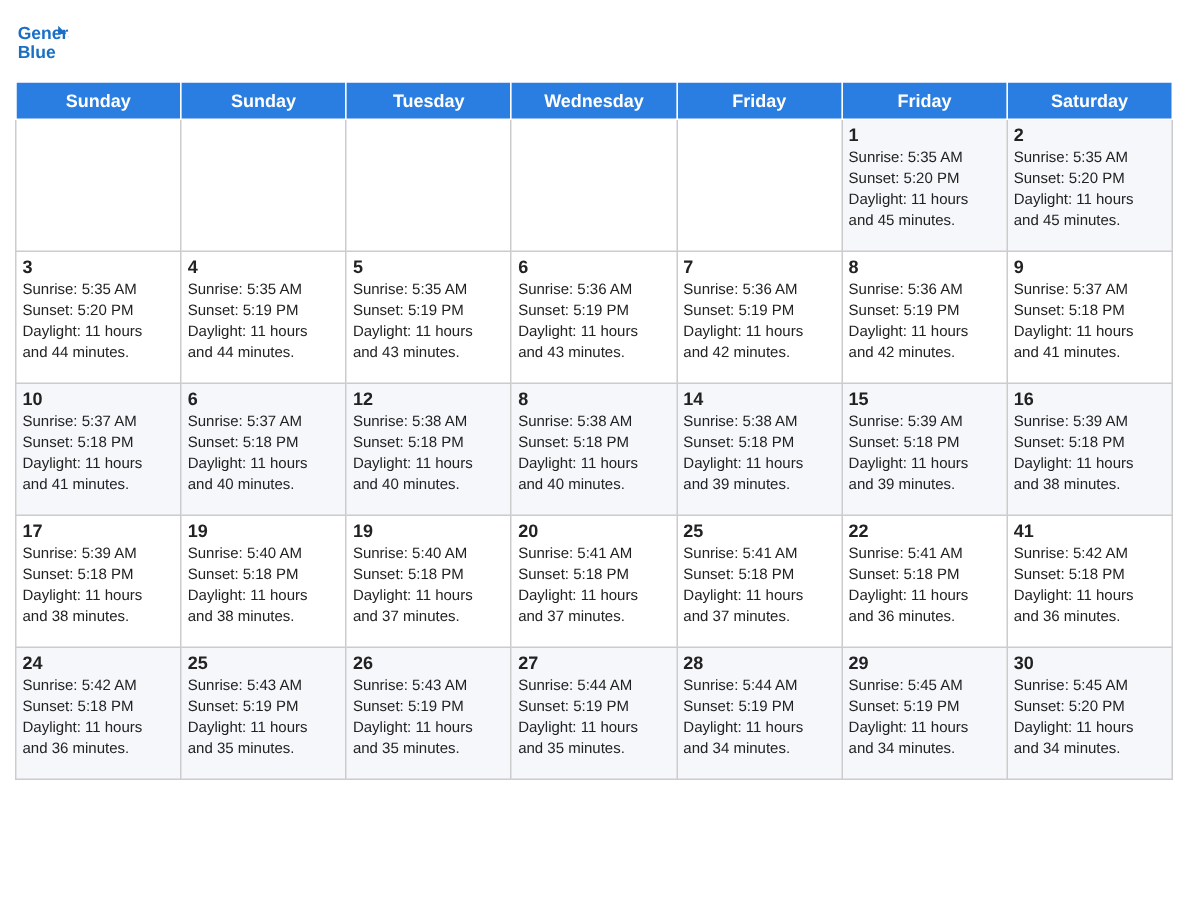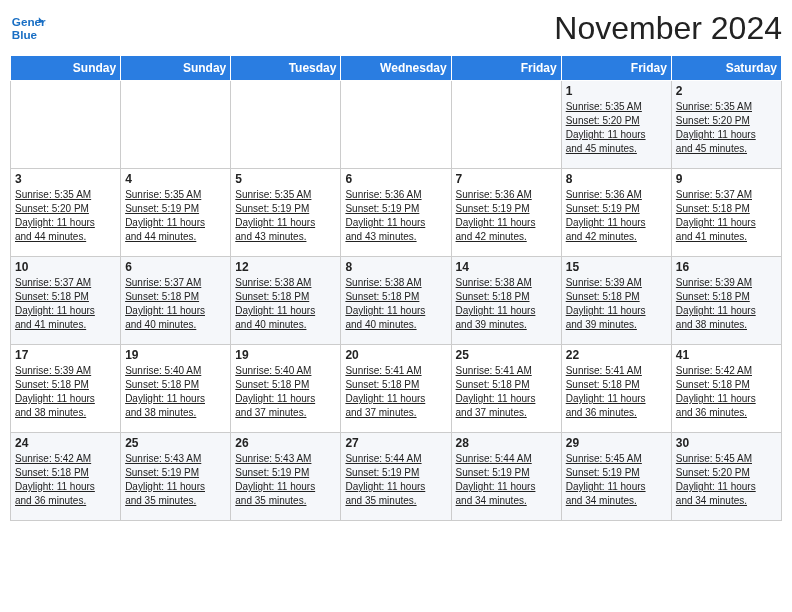--- a/index.html
+++ b/index.html
@@ -41,21 +41,21 @@
       width: 100%;
       border-collapse: collapse;
       table-layout: fixed;
     }
     thead th {
       background: #2a7de1;
       color: #fff;
       font-size: 12px;
       font-weight: bold;
       padding: 5px 4px;
-      text-align: right;
+      text-align: center;
       border: 1px solid #fff;
     }
     tbody td {
       vertical-align: top;
       border: 1px solid #ccc;
       padding: 3px 4px;
       font-size: 10px;
       color: #222;
       background: #fff;
       height: 88px;
@@ -65,37 +65,35 @@
     }
     .day-num {
       font-size: 12px;
       font-weight: bold;
       display: block;
       margin-bottom: 2px;
     }
     .day-info {
       font-size: 10px;
       line-height: 1.4;
-      text-decoration: underline;
     }
     .empty { background: #fff !important; }
   </style>
 </head>
 <body>
 
 <div class="header">
   <div class="logo">
     <svg class="logo-icon" viewBox="0 0 40 40">
       <text x="2" y="18" font-size="13" font-weight="bold" fill="#1a6fc4">General</text>
       <text x="2" y="32" font-size="13" font-weight="bold" fill="#1a6fc4">Blue</text>
       <polygon points="32,8 38,14 32,14" fill="#1a6fc4"></polygon>
     </svg>
   </div>
   <div class="title-block">
-    <div class="month-year">November 2024</div>
   </div>
 </div>
 
 <table>
   <thead>
     <tr>
     <th>Sunday</th>
         <th>Sunday</th>
         <th>Tuesday</th>
         <th>Wednesday</th>

